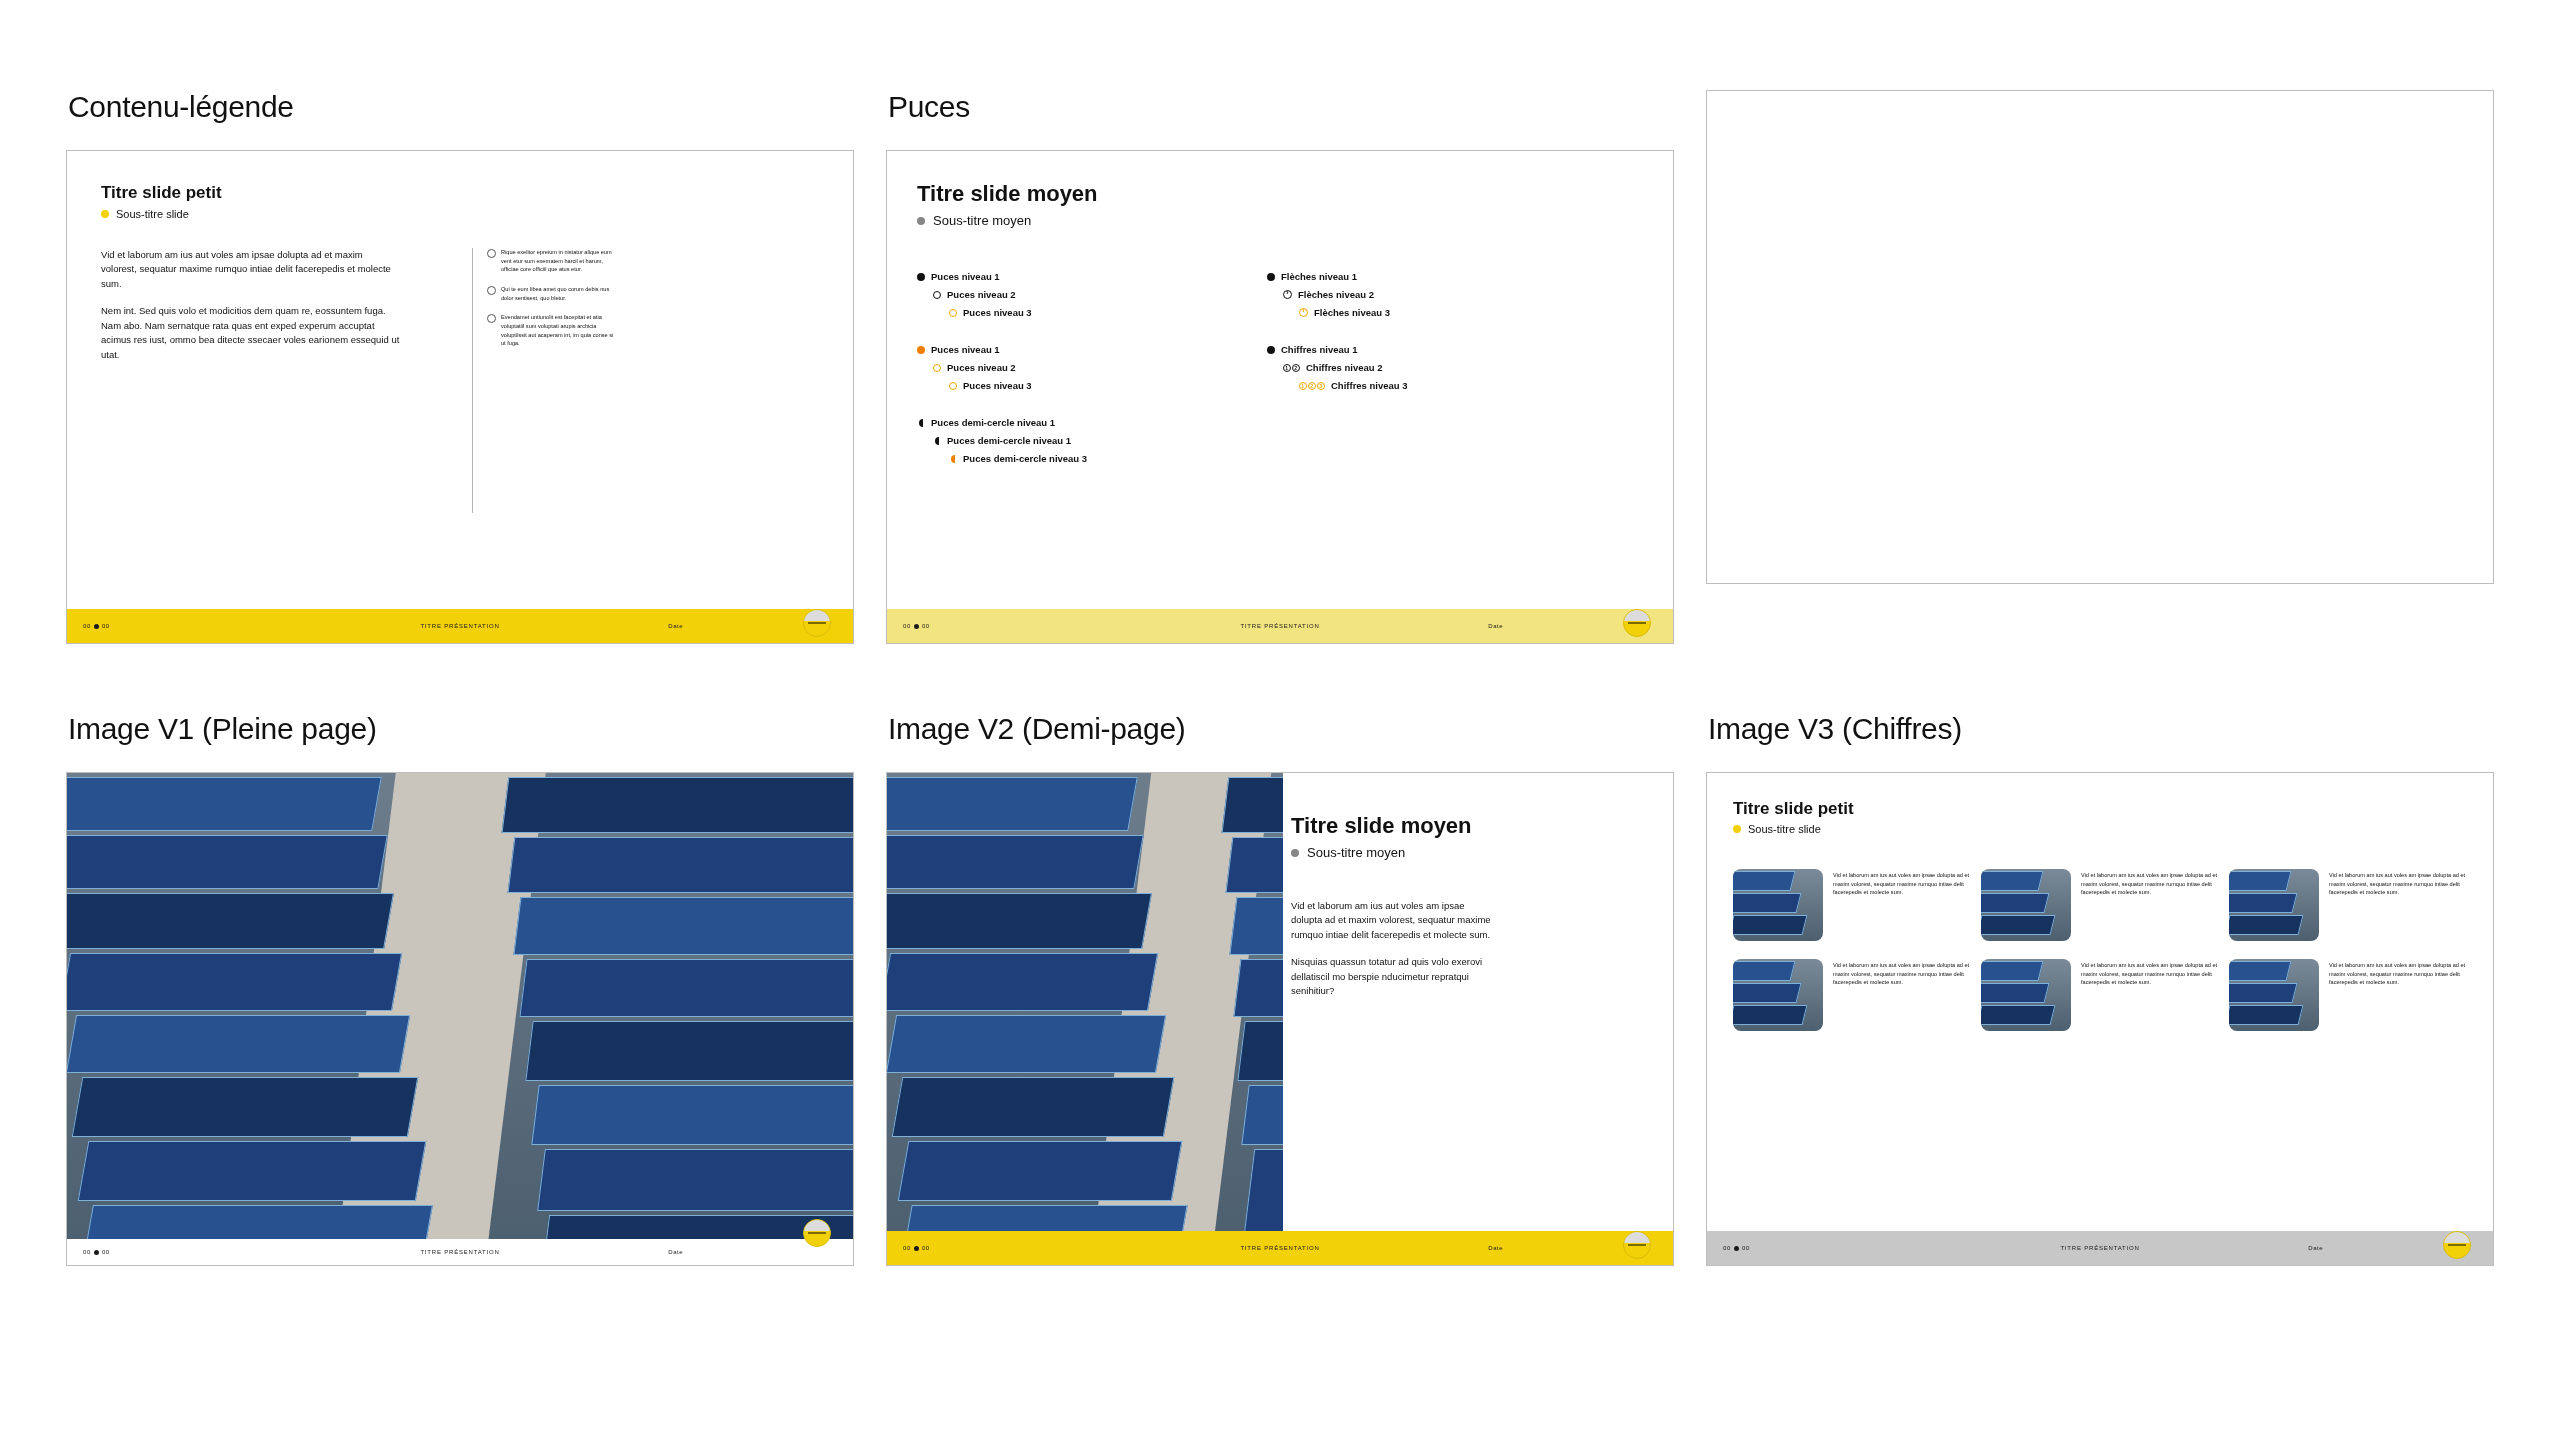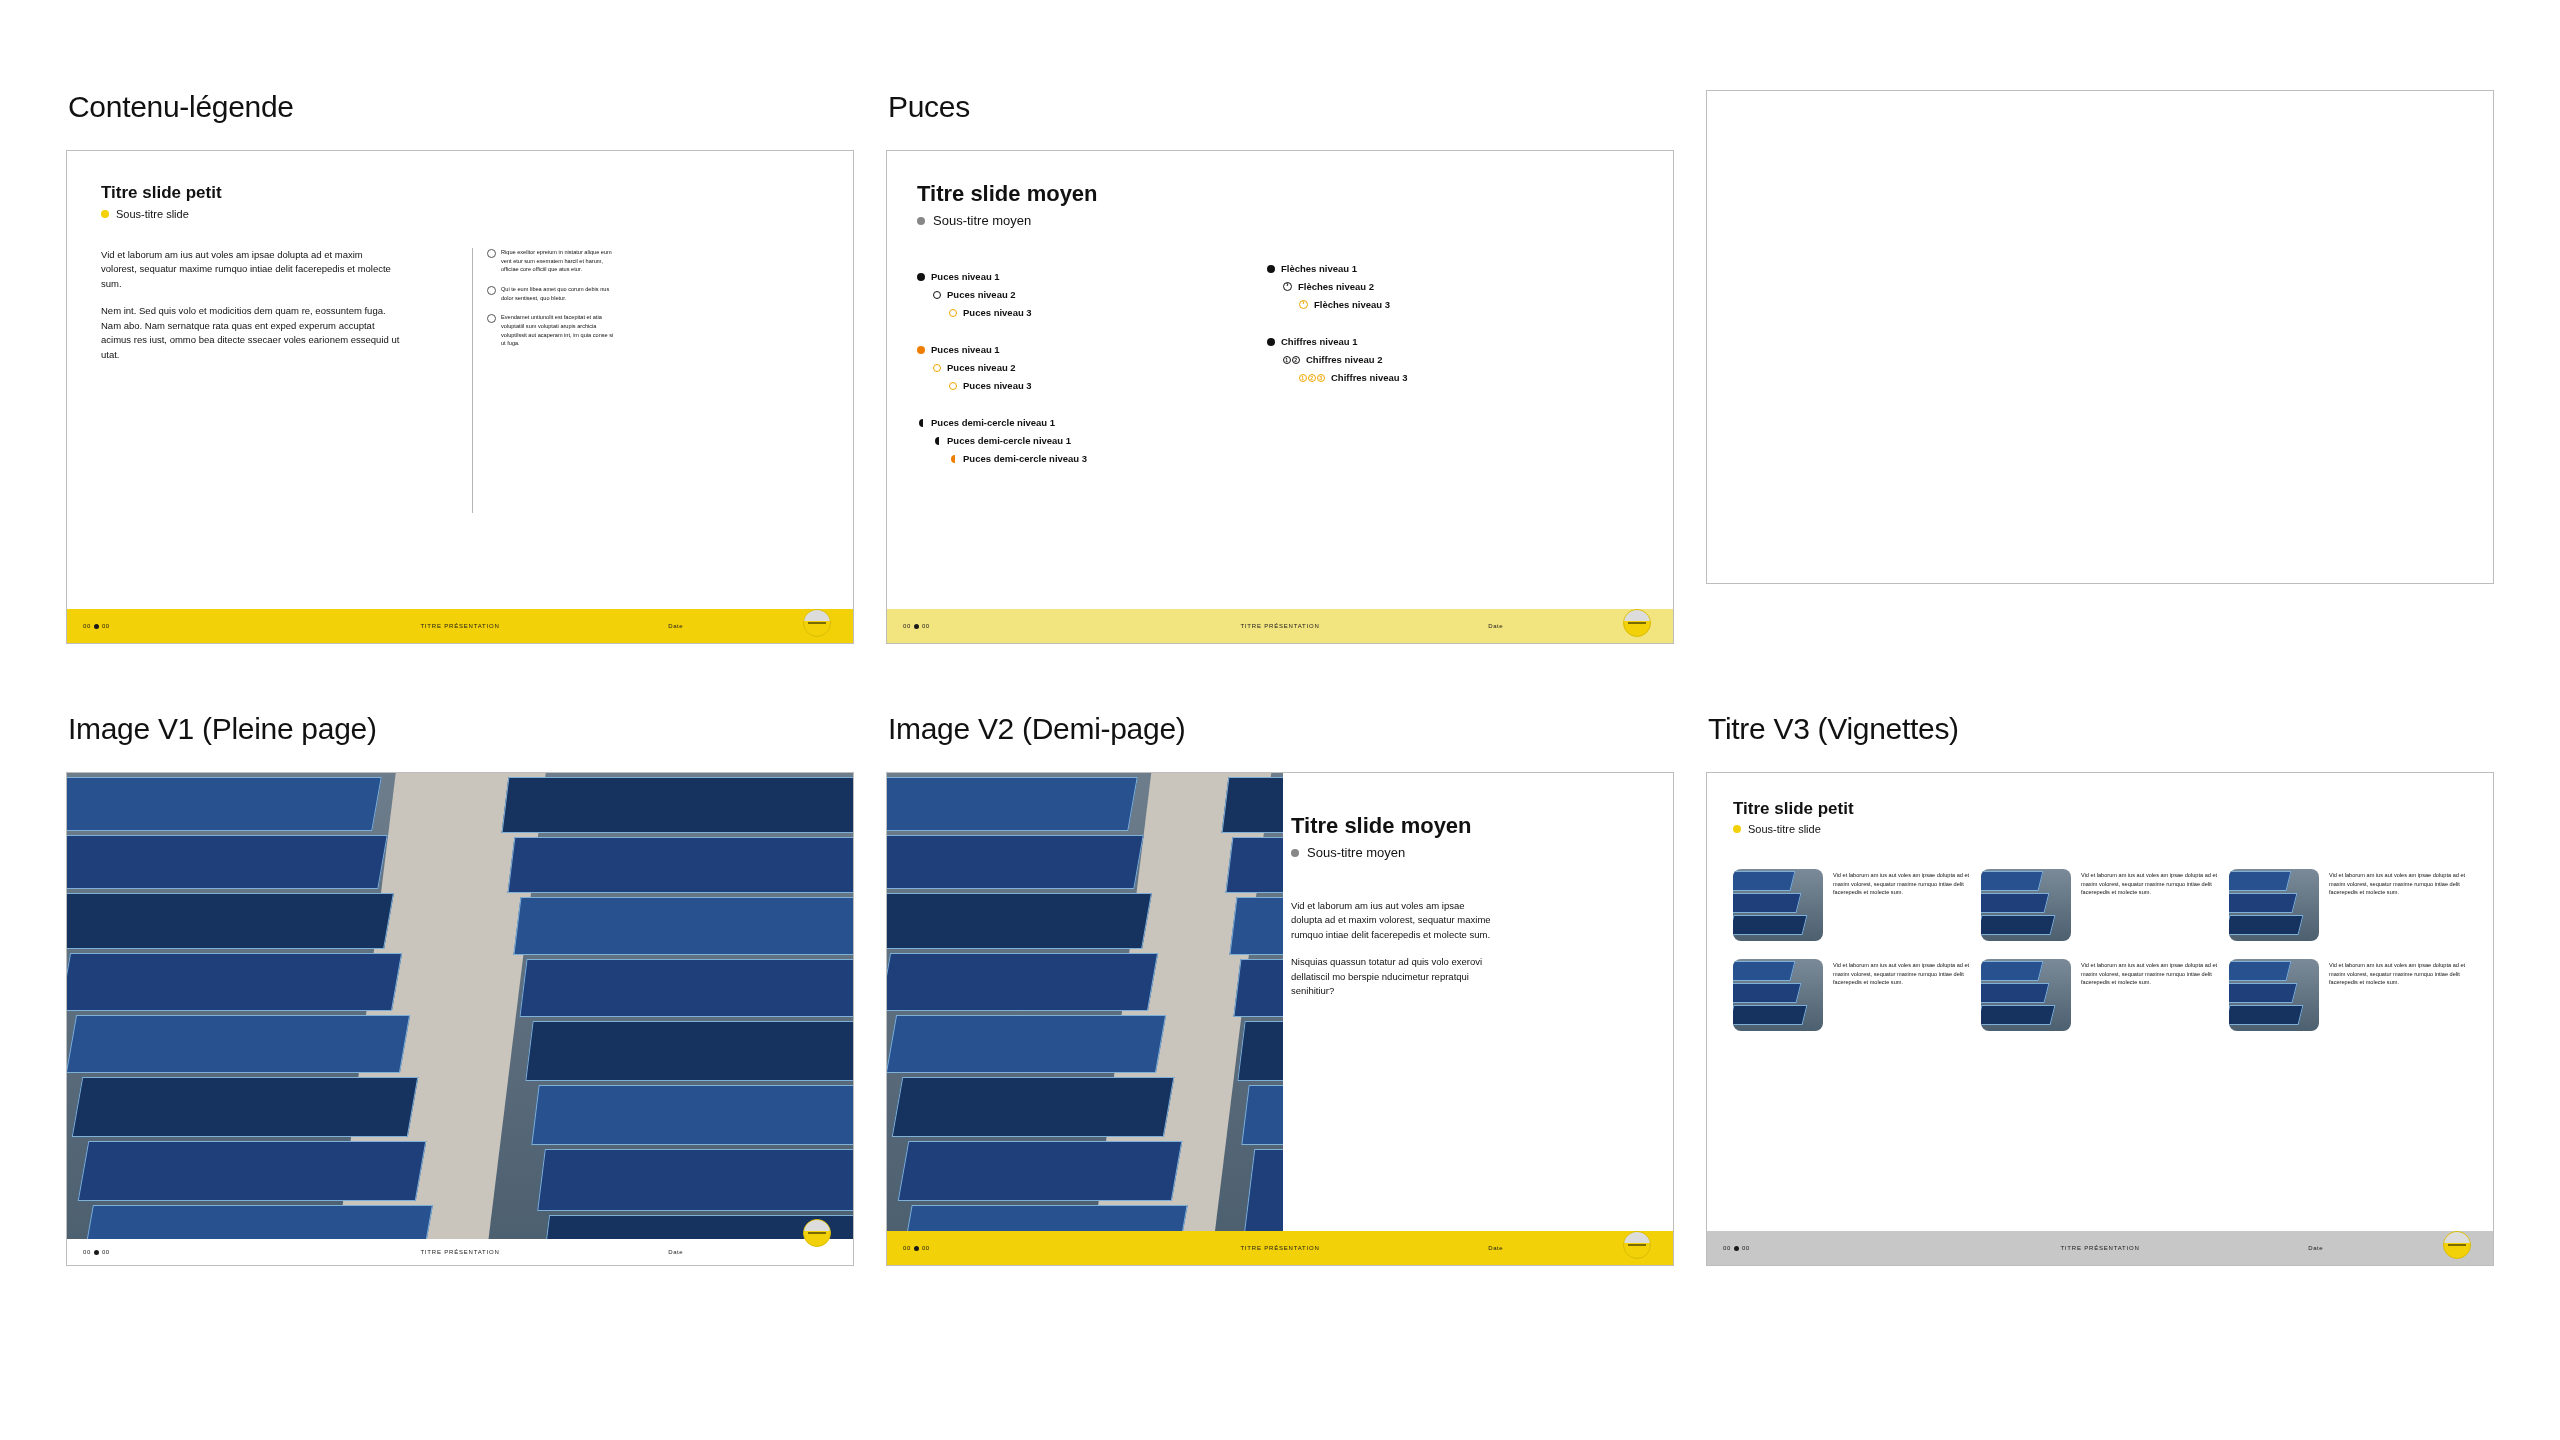--- a/index.html
+++ b/index.html
@@ -152,21 +152,21 @@
   .s2-title {
     position: absolute; left: 30px; top: 30px;
     font-size: 22px; font-weight: 700; color: #111;
   }
   .s2-sub {
     position: absolute; left: 30px; top: 62px;
     font-size: 13px; color: #111;
     display: flex; align-items: center; gap: 8px;
   }
   .s2-col-l { position: absolute; left: 30px; top: 120px; width: 320px; }
-  .s2-col-r { position: absolute; left: 380px; top: 112px; width: 330px; }
+  .s2-col-r { position: absolute; left: 380px; top: 120px; width: 330px; }
   .blist { margin-bottom: 26px; }
   .brow {
     display: flex; align-items: center; gap: 6px;
     font-size: 9.5px; color: #111; margin-bottom: 7px; font-weight: bold;
   }
   .brow.l2 { padding-left: 16px; }
   .brow.l3 { padding-left: 32px; }
   .mk { flex: 0 0 auto; display: inline-flex; align-items: center; }
   .mk-disc { width: 8px; height: 8px; border-radius: 50%; background: #111; }
   .mk-disc.orange { background: #ef7d00; }
@@ -534,21 +534,21 @@
             <span>00</span>
           </div>
           <div class="f-center">TITRE PRÉSENTATION</div>
           <div class="f-right">Date</div>
           <div class="logo-badge"></div>
         </div>
       </div>
     </div>
 
     <div class="cell">
-      <div class="cell-title">Titre V3 (Vignettes)</div>
+      <div class="cell-title">Image V3 (Chiffres)</div>
       <div class="slide">
         <div class="s6-title">Titre slide petit</div>
         <div class="s6-sub">
           <span class="bullet-dot"></span>
           <span>Sous-titre slide</span>
         </div>
         <div class="thumbs">
 
           <div class="thumb">
             <div class="thumb-img">

